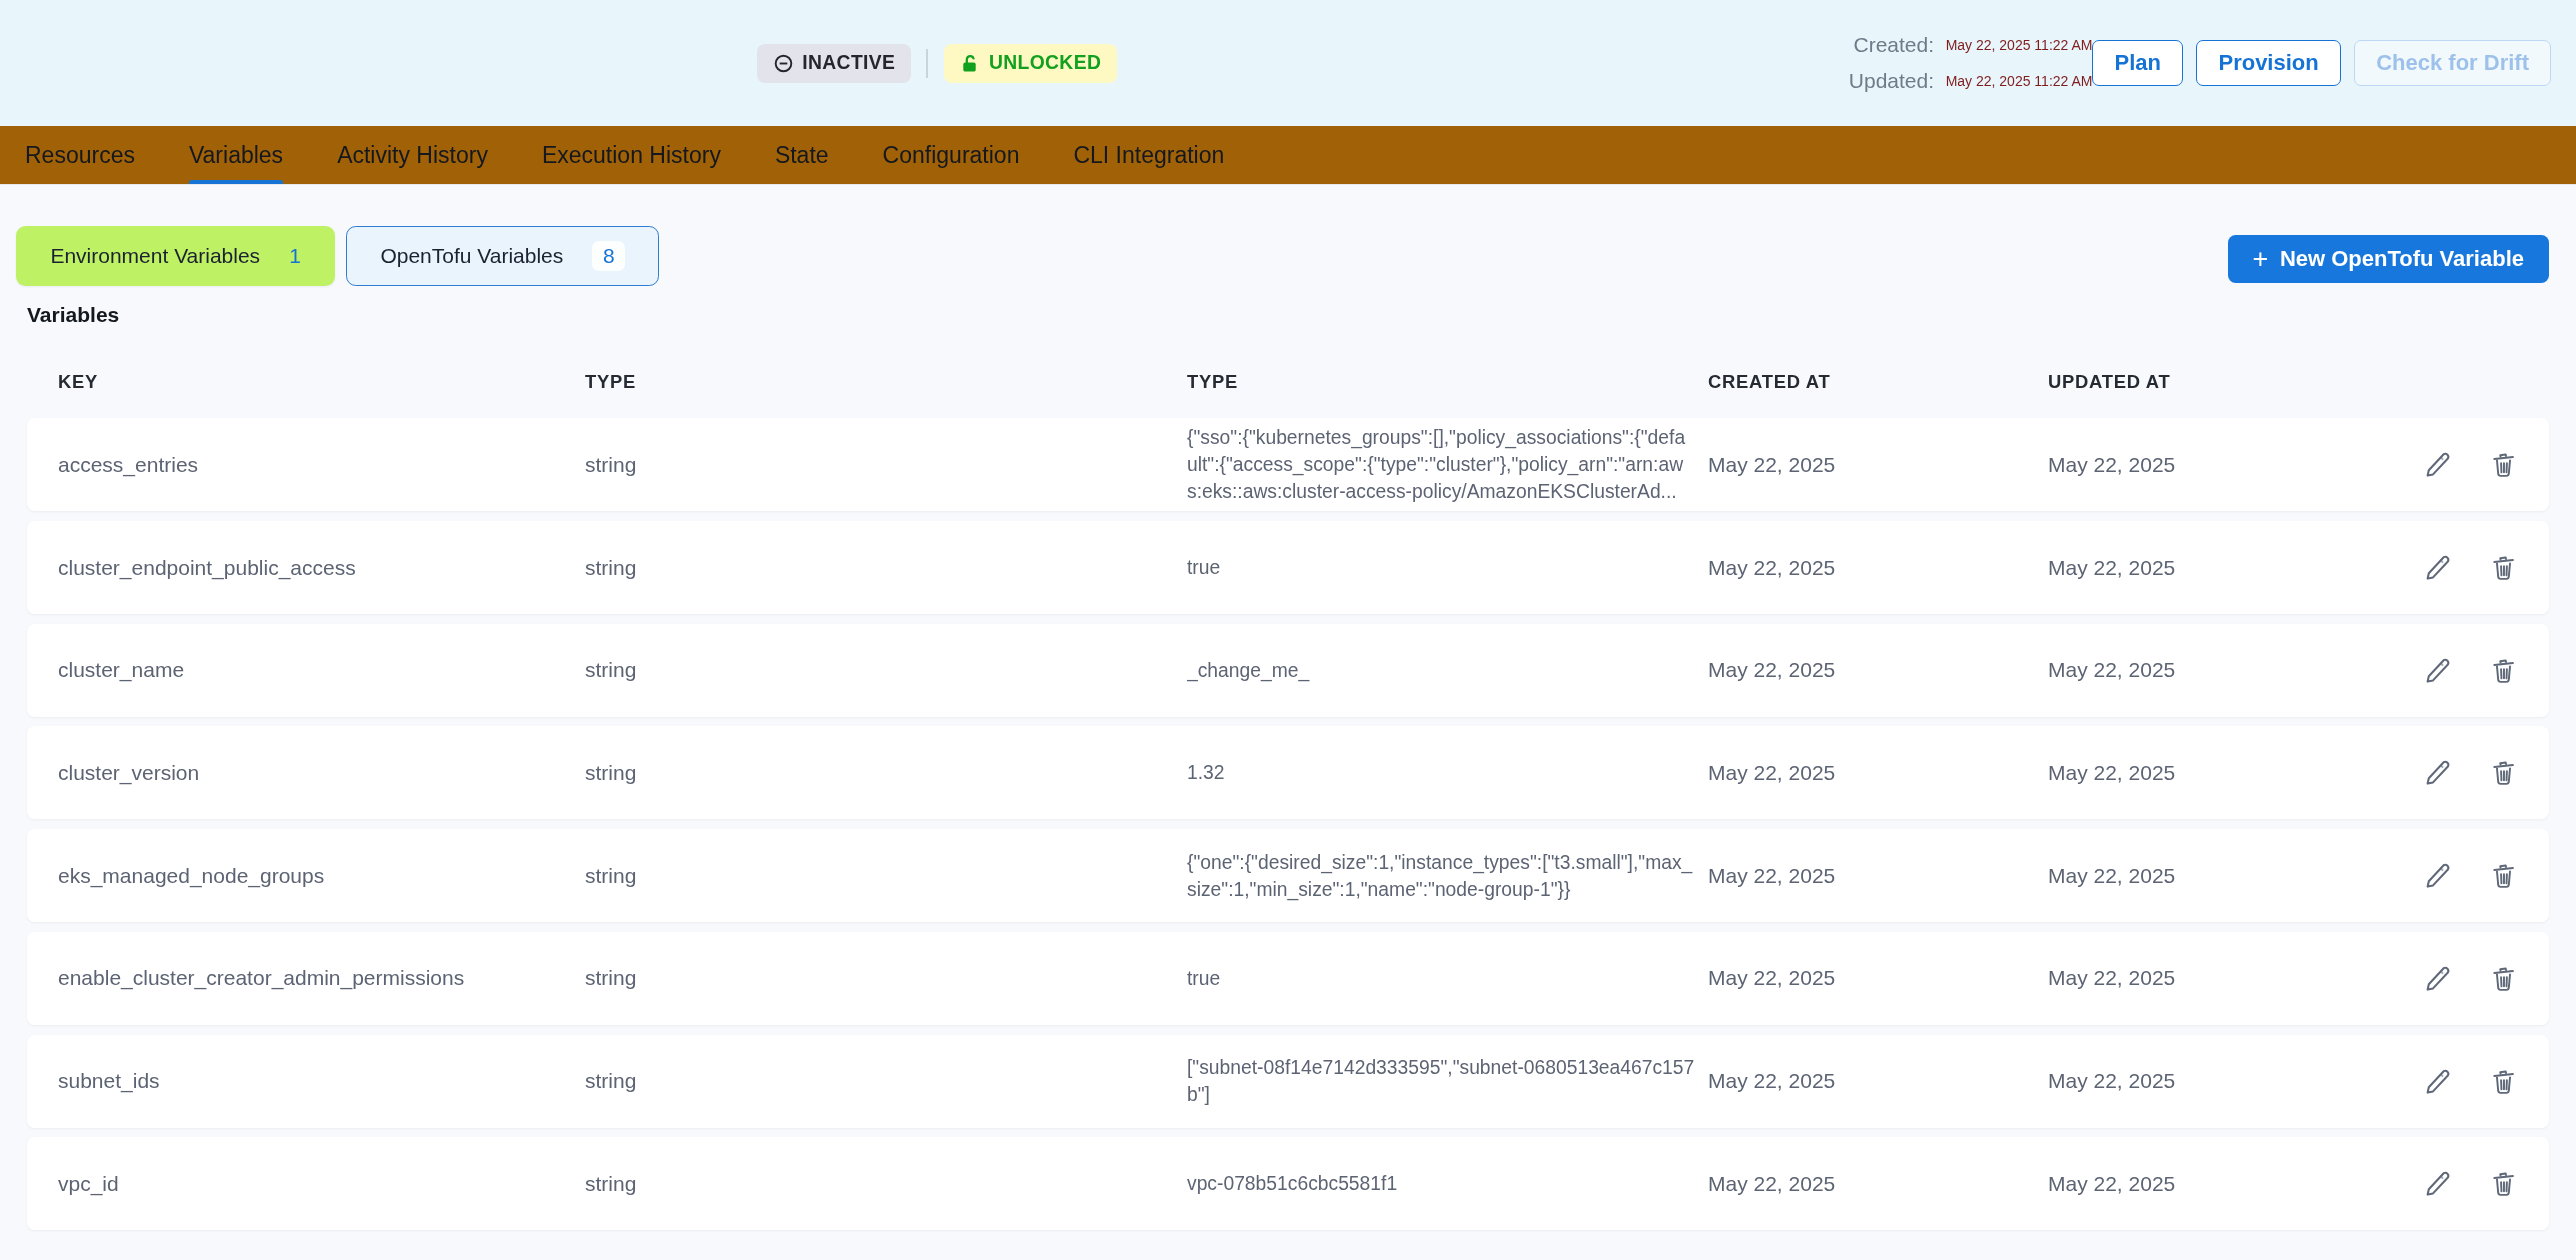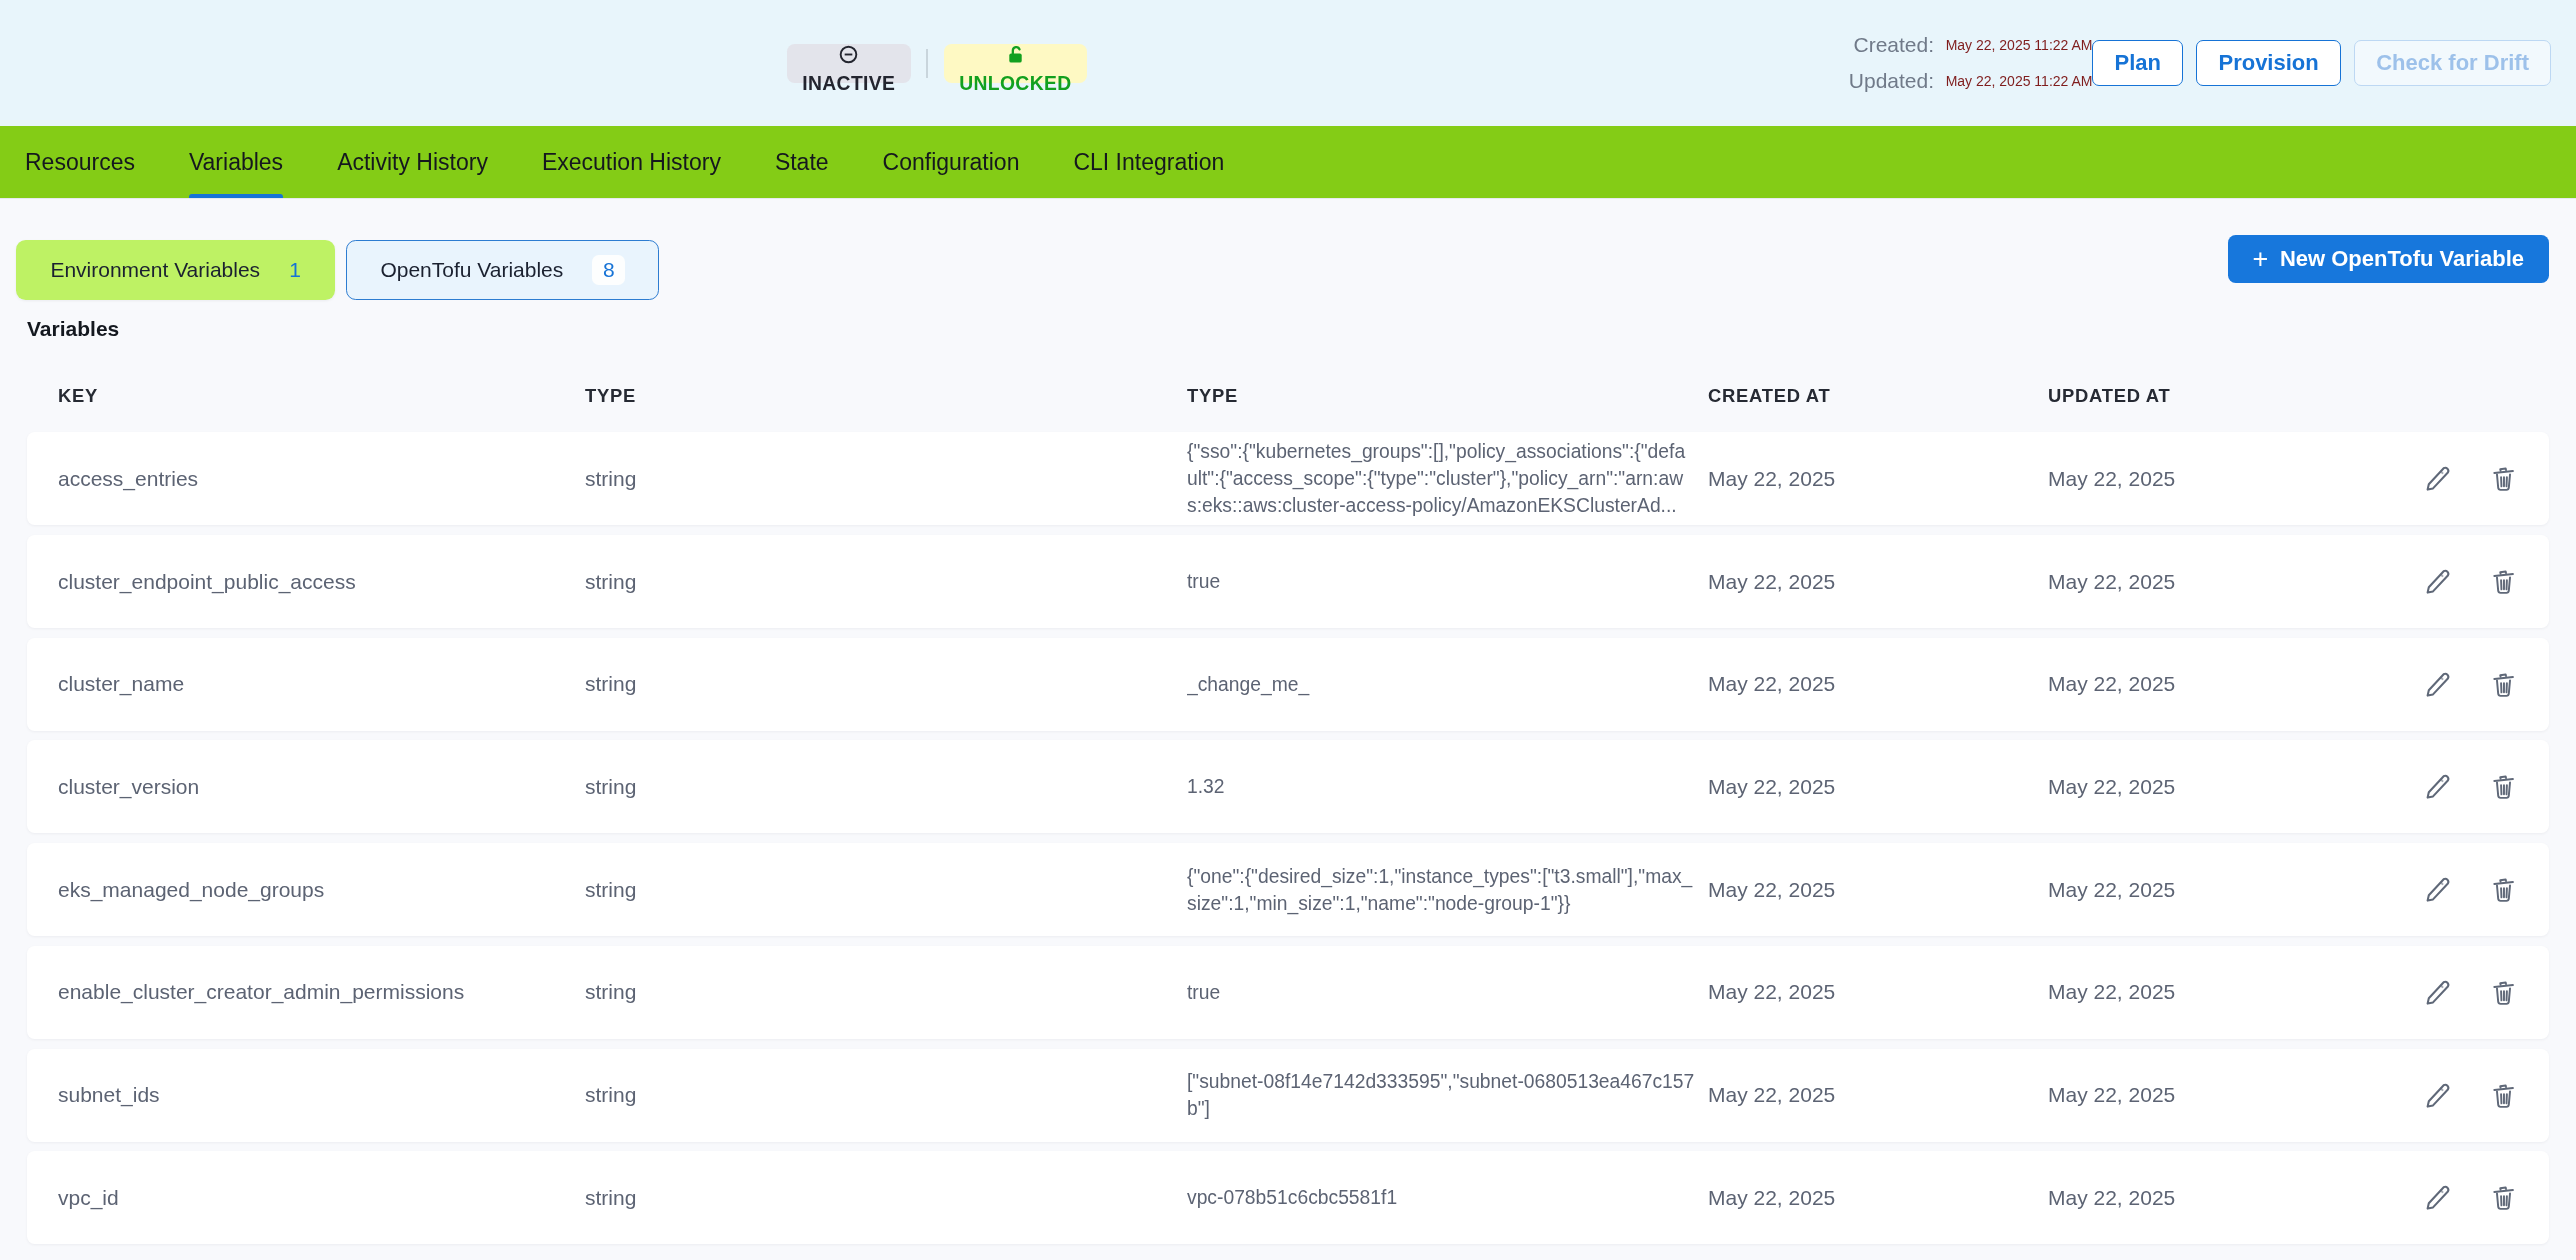--- a/index.html
+++ b/index.html
@@ -15,35 +15,35 @@
   body{font-family:"Liberation Sans",sans-serif;background:var(--page-bg);color:#1b2130;}
 
   
   .banner{height:126px;background:var(--banner-bg);display:flex;align-items:center;padding:0 25px;}
   .brand{display:flex;align-items:center;gap:21px;}
   .brand svg{display:block;}
   .brand-title{font-size:39px;font-weight:700;color:#0f1420;line-height:1.1;}
   .brand-sub{font-size:23px;color:#6b7280;margin-top:3.9px;}
   .banner-center{flex:1;display:flex;justify-content:center;align-items:center;gap:15.5px;}
   .pill{display:inline-flex;align-items:center;gap:8.7px;height:39px;padding:0 15.5px;border-radius:7.7px;
-        font-size:19.3px;font-weight:700;letter-spacing:.02em;flex-direction:column;}
+        font-size:19.3px;font-weight:700;letter-spacing:.02em;}
   .pill-inactive{background:#e3e4eb;color:#23252f;}
   .pill-unlocked{background:#fef9c3;color:#12a01f;}
   .pill-divider{width:1.9px;height:29px;background:#c9d5dc;}
   .banner-right{display:flex;align-items:center;}
   .dates{display:grid;grid-template-columns:auto auto;column-gap:11.6px;row-gap:11.6px;align-items:center;}
   .date-label{font-size:21px;color:#707a89;text-align:right;}
   .date-value{font-size:14px;color:#7f1d1d;font-weight:500;}
   .hdr-actions{display:flex;gap:13.5px;}
   .btn{height:46px;padding:0 21px;border-radius:7px;font-family:inherit;font-size:22px;font-weight:700;
        background:#fff;border:1.9px solid var(--accent);color:var(--accent);cursor:pointer;}
   .btn.disabled{border-color:#bdd8f3;color:#9dc1ea;background:rgba(255,255,255,.45);cursor:default;}
 
   
-  .tabbar{height:73px;background:#84cc16;border-bottom:1px solid var(--border);display:flex;align-items:stretch;
+  .tabbar{height:59px;background:#a16207;border-bottom:1px solid var(--border);display:flex;align-items:stretch;
           padding:0 25px;gap:54px;}
   .tab{display:flex;align-items:center;font-size:23px;color:#15181e;position:relative;cursor:pointer;white-space:nowrap;}
   .tab.active::after{content:"";position:absolute;left:0;right:0;bottom:0;height:3.9px;background:var(--accent);border-radius:2.9px 2.9px 0 0;}
 
   
   .content{padding:41px 27px 0 27px;}
   .subtabs{display:flex;gap:11.6px;margin-left:-10.6px;}
   .subtab{height:60px;padding:0 33px;display:flex;align-items:center;gap:29px;background:#bef264;border-radius:9.7px;
           border:1.9px solid transparent;font-size:21px;font-weight:500;color:#1b2130;cursor:pointer;
           box-shadow:0 1px 2.9px rgba(16,24,40,.06);}

